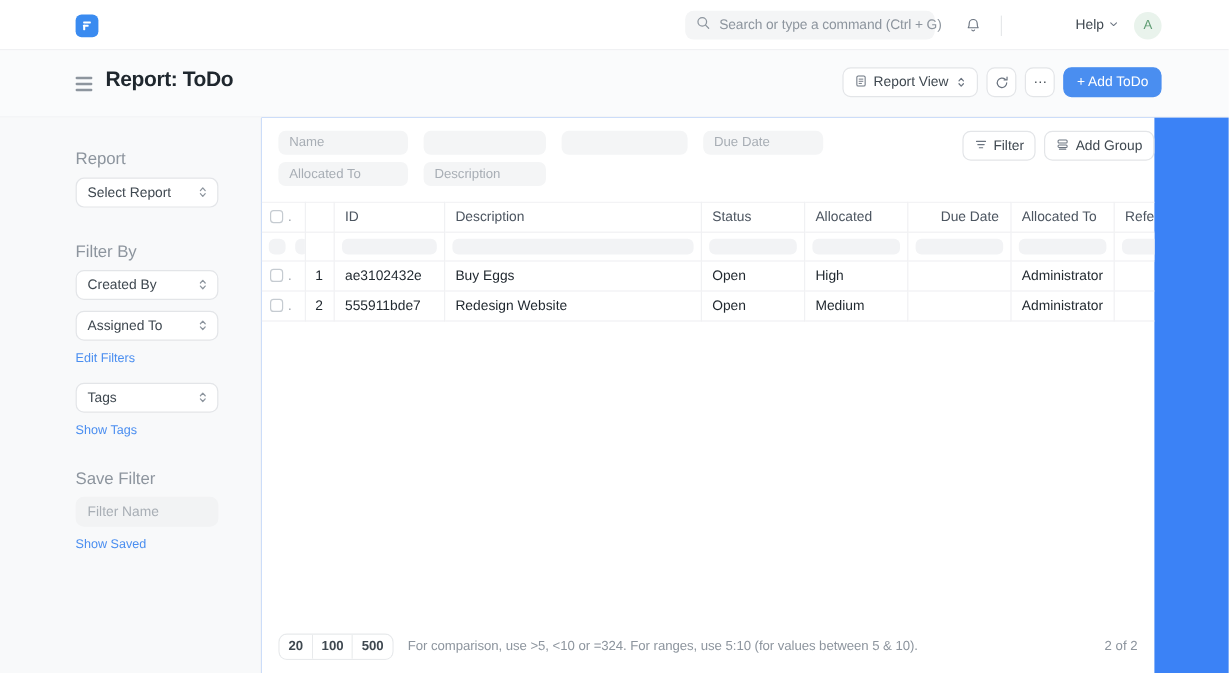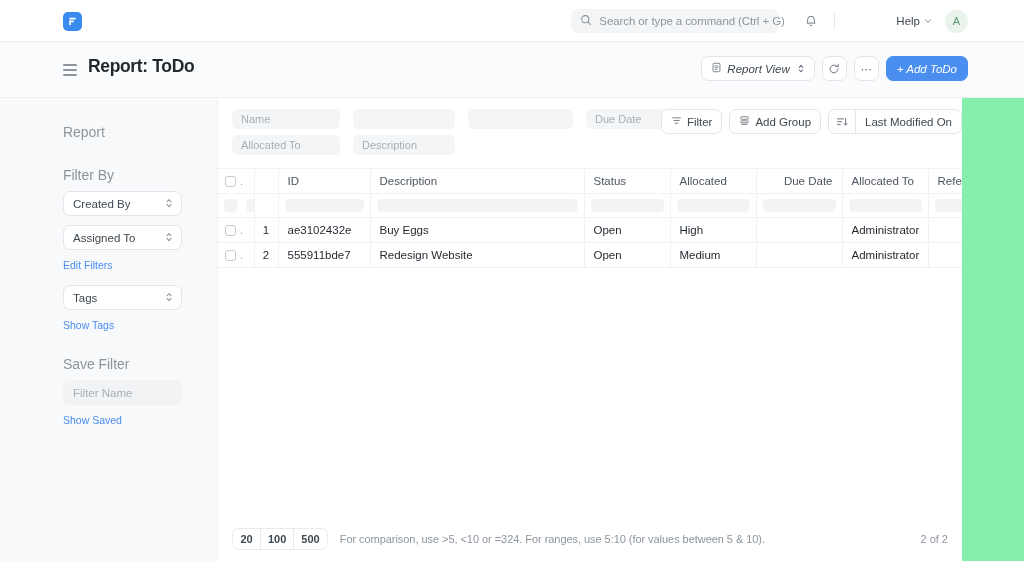--- a/index.html
+++ b/index.html
@@ -62,21 +62,21 @@
   }
   .burger { position: absolute; left: 63px; top: 22px; width: 14px; cursor: pointer; }
   .burger i { display: block; height: 1.6px; background: #8d959e; border-radius: 2px; margin-bottom: 3.4px; }
   .burger i:last-child { margin-bottom: 0; }
   .page-title {
     position: absolute; left: 88px; top: 14px;
     font-size: 17.5px; font-weight: 700; letter-spacing: -0.35px; color: #1f272e;
   }
   .head-actions {
     position: absolute; right: 56px; top: 14px;
-    display: flex; align-items: center; gap: 7px; font-style: italic;
+    display: flex; align-items: center; gap: 7px;
   }
   .btn {
     height: 25px; border: 1px solid #e3e5e8; background: #fff;
     border-radius: 7px; font-size: 11.5px; color: #3f4850;
     display: inline-flex; align-items: center; gap: 5px;
     padding: 0 9px; cursor: pointer; white-space: nowrap;
   }
   .btn.icon-only { width: 25px; padding: 0; justify-content: center; }
   .btn-primary {
     height: 25px; background: #4a8ef0; border: 1px solid #4a8ef0;
@@ -112,21 +112,21 @@
     display: block; margin-bottom: 6px;
   }
   .filter-name {
     width: 119px; height: 25px; background: #f2f3f4;
     border: 1px solid #f2f3f4; border-radius: 7px;
     display: flex; align-items: center; padding: 0 9px;
     font-size: 11.5px; color: #a8aeb5; cursor: text; margin-bottom: 9px;
   }
 
   
-  .main { flex: 1 1 auto; background: #86efac; position: relative; min-width: 0; }
+  .main { flex: 1 1 auto; background: #3b82f6; position: relative; min-width: 0; }
   .panel {
     position: absolute; left: 0; top: 0; right: 62px; bottom: 0;
     background: #fff;
     display: flex; flex-direction: column;
   }
   .filter-area {
     flex: 0 0 70px;
     padding: 11px 0 0 0; position: relative;
   }
   .fa-row { position: absolute; display: flex; gap: 13px; left: 14px; }
@@ -281,20 +281,28 @@
 
       <div class="btn-primary">+ Add ToDo</div>
     </div>
   </div>
 
   <div class="body">
 
     <div class="sidebar">
       <div class="sb-inner">
         <div class="sb-label">Report</div>
+        <div class="select-ctl">
+          <span>Select Report</span>
+          <span class="ud">
+            <svg width="8" height="12" viewBox="0 0 8 12" fill="none" aria-hidden="true">
+              <path d="M2 4.8L4 2.6l2 2.2M2 7.4L4 9.6l2-2.2" stroke="#8d959e" stroke-width="1.05" stroke-linecap="round" stroke-linejoin="round"></path>
+            </svg>
+          </span>
+        </div>
 
         <div class="sb-gap"></div>
 
         <div class="sb-label">Filter By</div>
         <div class="select-ctl">
           <span>Created By</span>
           <span class="ud">
             <svg width="8" height="12" viewBox="0 0 8 12" fill="none" aria-hidden="true">
               <path d="M2 4.8L4 2.6l2 2.2M2 7.4L4 9.6l2-2.2" stroke="#8d959e" stroke-width="1.05" stroke-linecap="round" stroke-linejoin="round"></path>
             </svg>
@@ -359,29 +367,20 @@
               <span>
                 <svg width="11" height="11" viewBox="0 0 14 14" fill="none" aria-hidden="true">
                   <rect x="2.2" y="2.2" width="9.6" height="3.2" rx="1.1" stroke="#6b7480" stroke-width="1.1"></rect>
                   <rect x="2.2" y="7.4" width="9.6" height="2.6" rx="1.1" stroke="#6b7480" stroke-width="1.1"></rect>
                   <path d="M3.6 11.8h6.8" stroke="#6b7480" stroke-width="1.1" stroke-linecap="round"></path>
                 </svg>
               </span>
               <span>Add Group</span>
             </div>
 
-            <div class="sortgrp">
-              <div class="si">
-                <svg width="12" height="12" viewBox="0 0 14 14" fill="none" aria-hidden="true">
-                  <path d="M1.8 3.4h7M1.8 6.6h5M1.8 9.8h3" stroke="#6b7480" stroke-width="1.15" stroke-linecap="round"></path>
-                  <path d="M11.2 3v7.4M9.4 8.7l1.8 1.9 1.8-1.9" stroke="#6b7480" stroke-width="1.15" stroke-linecap="round" stroke-linejoin="round"></path>
-                </svg>
-              </div>
-              <div class="sl">Last Modified On</div>
-            </div>
           </div>
         </div>
 
         <div class="tbl-wrap">
           <table class="dt">
             <colgroup>
               <col style="width:22px">
                 <col style="width:14px">
                 <col style="width:24px">
               <col style="width:92px">

